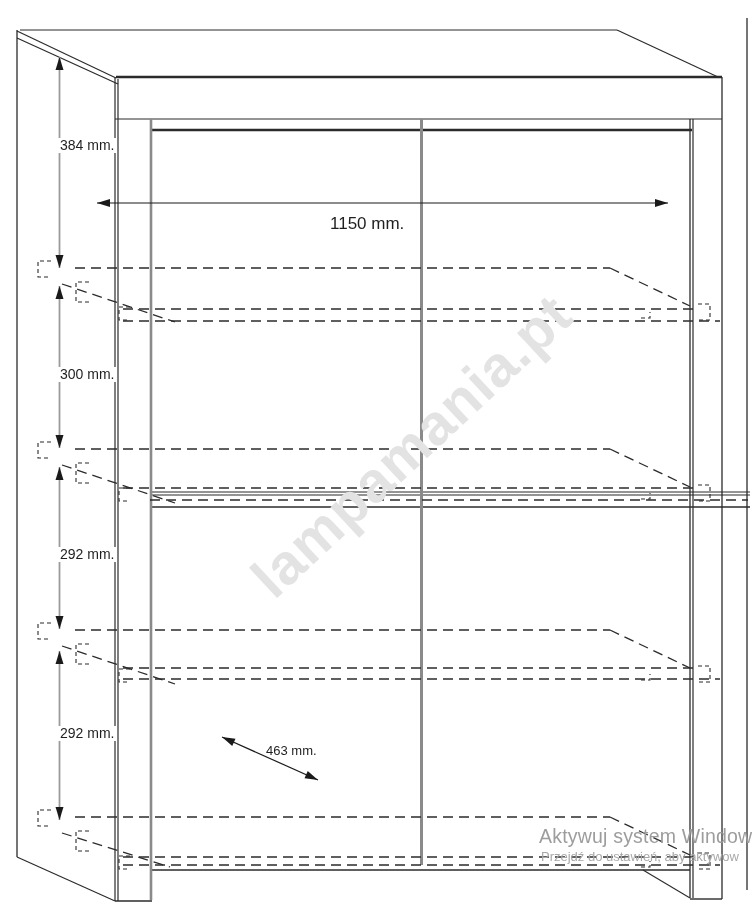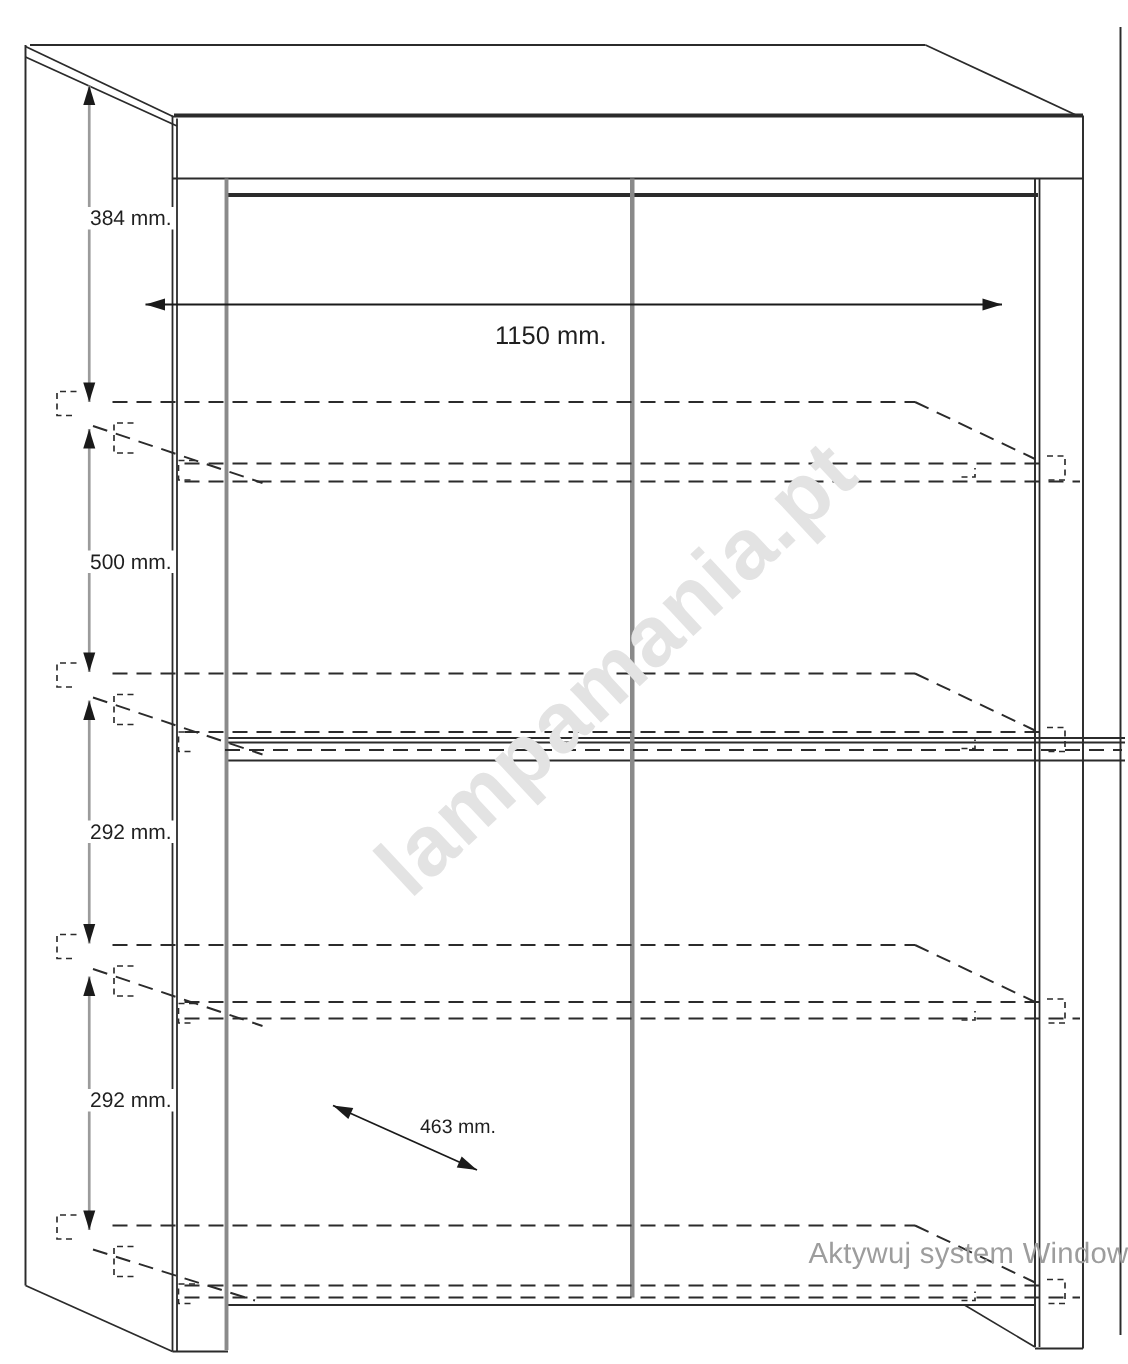--- a/index.html
+++ b/index.html
@@ -10,21 +10,21 @@
   #drawing{position:absolute;left:0;top:0;}
   .dim{
     position:absolute;font-size:14px;color:#1f1f1f;background:#fff;
     padding:0 2px;line-height:1.1;white-space:nowrap;
   }
   #dim-384{left:58px;top:138px;}
   #dim-1150{left:328px;top:184px;font-size:17px;margin-top:31px;}
   #dim-300{left:58px;top:367px;}
   #dim-292a{left:58px;top:547px;}
   #dim-292b{left:58px;top:726px;}
-  #dim-463{left:264px;top:744px;font-size:13px;background:transparent;margin-left:14px;}
+  #dim-463{left:264px;top:744px;font-size:13px;background:transparent;}
   #watermark{
     position:absolute;left:238px;top:562px;font-size:57px;font-weight:bold;
     letter-spacing:1px;color:#e3e3e3;white-space:nowrap;
     transform:rotate(-43deg);transform-origin:0 0;user-select:none;
   }
   #win-activate{
     position:absolute;left:539px;top:825px;font-size:19.5px;color:#9d9d9d;
     white-space:nowrap;letter-spacing:.2px;
   }
   #win-activate-sub{
@@ -117,21 +117,22 @@
       <line x1="97" y1="203" x2="668" y2="203" stroke="#1a1a1a" stroke-width="1.2"></line>
       <polygon points="97,203 110,199 110,207" fill="#1a1a1a"></polygon>
       <polygon points="668,203 655,207 655,199" fill="#1a1a1a"></polygon>
       <line x1="222" y1="737" x2="318" y2="780" stroke="#1a1a1a" stroke-width="1.2"></line>
       <polygon points="222,737 235.49934309124578,738.6636514373014 232.22907969449327,745.9647046021443" fill="#1a1a1a"></polygon>
       <polygon points="318,780 304.5006569087542,778.3363485626986 307.7709203055067,771.0352953978557" fill="#1a1a1a"></polygon>
     </svg>
 
   <div class="dim" id="dim-384">384 mm.</div>
   <div class="dim" id="dim-1150">1150 mm.</div>
-  <div class="dim" id="dim-300">500 mm.</div>
+  <div class="dim" id="dim-300">300 mm.</div>
   <div class="dim" id="dim-292a">292 mm.</div>
   <div class="dim" id="dim-292b">292 mm.</div>
   <div class="dim" id="dim-463">463 mm.</div>
 
   <div id="watermark">lampamania.pt</div>
 
   <div id="win-activate">Aktywuj system Windows</div>
+  <div id="win-activate-sub">Przejdź do ustawień, aby aktywow</div>
 </div>
 
 </body></html>

